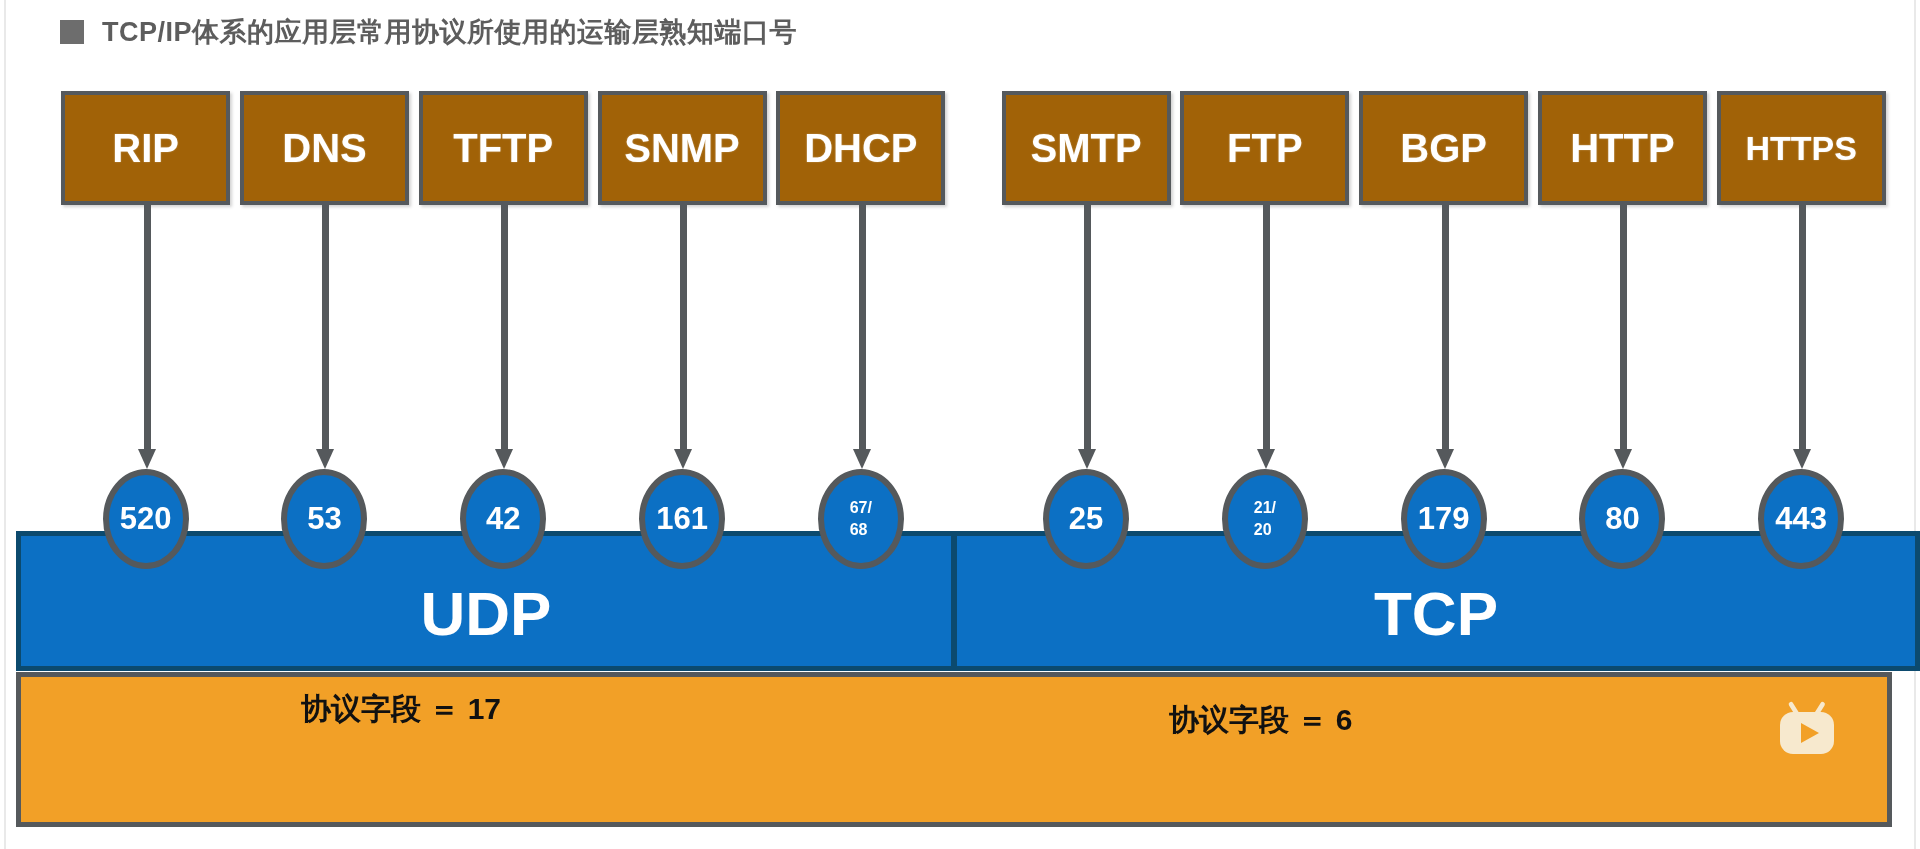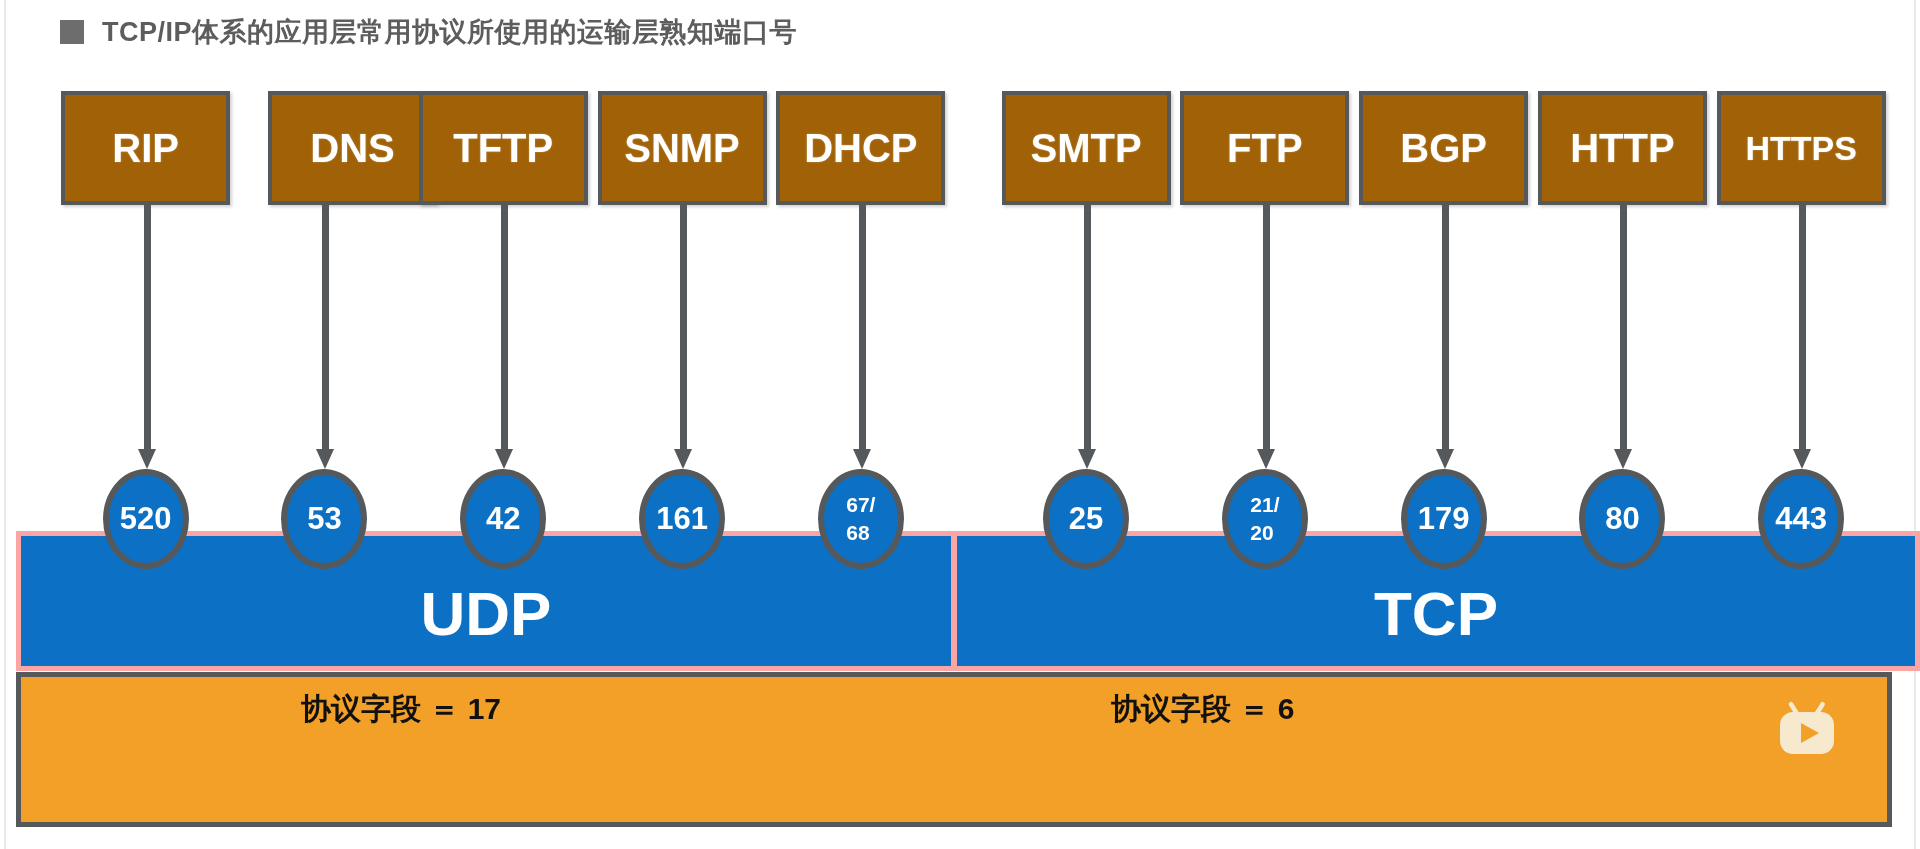--- a/index.html
+++ b/index.html
@@ -67,27 +67,27 @@
     background:#0C70C4;
     border:6px solid #55595c;
     box-sizing:border-box;
     display:flex;align-items:center;justify-content:center;
     z-index:6;
   }
   .port-label{
     color:#ffffff;font-weight:bold;font-size:31px;line-height:1.02;
     text-align:left;white-space:pre-line;
   }
-  .port-label.two-line{font-size:21px;line-height:1.35;}
+  .port-label.two-line{font-size:16px;line-height:1.35;}
 
   
   .transport{
     position:absolute;top:531px;height:140px;
     background:#0C70C4;
-    border:5px solid #fca5a5;
+    border:5px solid #0c4a6e;
     box-sizing:border-box;
     display:flex;align-items:center;justify-content:center;
     z-index:3;
   }
   .transport-label{
     color:#ffffff;font-weight:bold;font-size:62px;line-height:1;
     margin-top:26px;
   }
 
   
@@ -100,21 +100,21 @@
   }
   #ip-label{
     position:absolute;left:0;right:0;top:62px;text-align:center;
     color:#ffffff;font-weight:bold;font-size:54px;line-height:1;
   }
   .proto-field{
     position:absolute;top:12px;
     color:#111111;font-weight:bold;font-size:30px;white-space:nowrap;
   }
   #proto-field-udp{left:280px;}
-  #proto-field-tcp{left:1090px;}
+  #proto-field-tcp{left:1148px;margin-top:11px;}
 
   
   #watermark{
     position:absolute;right:48px;top:22px;width:64px;height:60px;z-index:5;
   }
 </style>
 </head>
 <body>
 
 <div id="stage">
@@ -131,21 +131,21 @@
       <div class="proto-box" style="left: 61.2245px; top: 91px; width: 168.98px;">
         <span class="proto-label">RIP</span>
       </div>
       <div class="arrow" style="left: 137.714px; top: 205px; height: 264px;">
         <div class="shaft" style="height: 246px;"></div>
         <div class="head" style="top: 244px;"></div>
       </div>
       <div class="port" style="left: 102.714px; top: 469px;">
         <span class="port-label">520</span>
       </div>
-      <div class="proto-box" style="left: 240px; top: 91px; width: 168.98px; margin-left: 28px;">
+      <div class="proto-box" style="left: 240px; top: 91px; width: 168.98px;">
         <span class="proto-label">DNS</span>
       </div>
       <div class="arrow" style="left: 316.49px; top: 205px; height: 264px;">
         <div class="shaft" style="height: 246px;"></div>
         <div class="head" style="top: 244px;"></div>
       </div>
       <div class="port" style="left: 281.49px; top: 469px;">
         <span class="port-label">53</span>
       </div>
       <div class="proto-box" style="left: 418.776px; top: 91px; width: 168.98px;">

